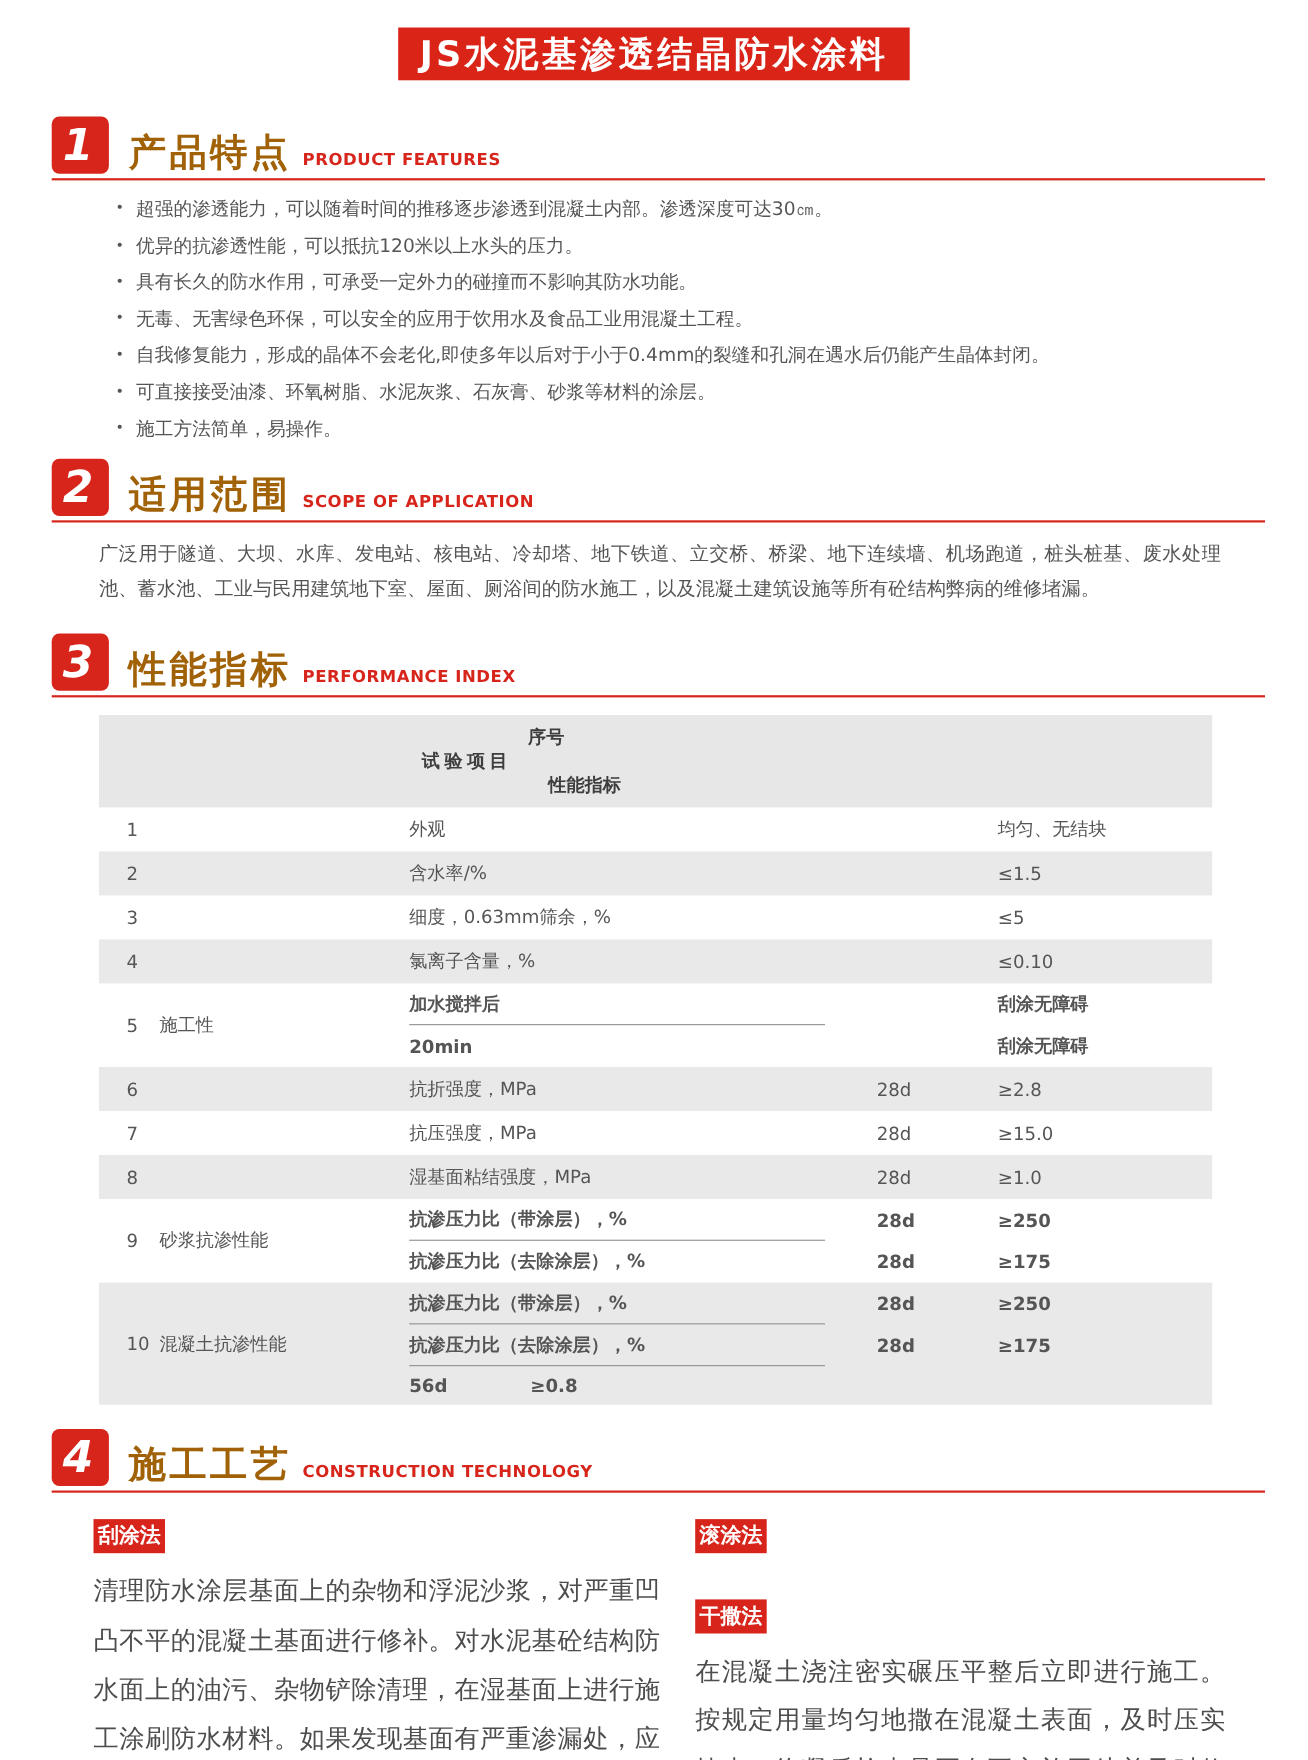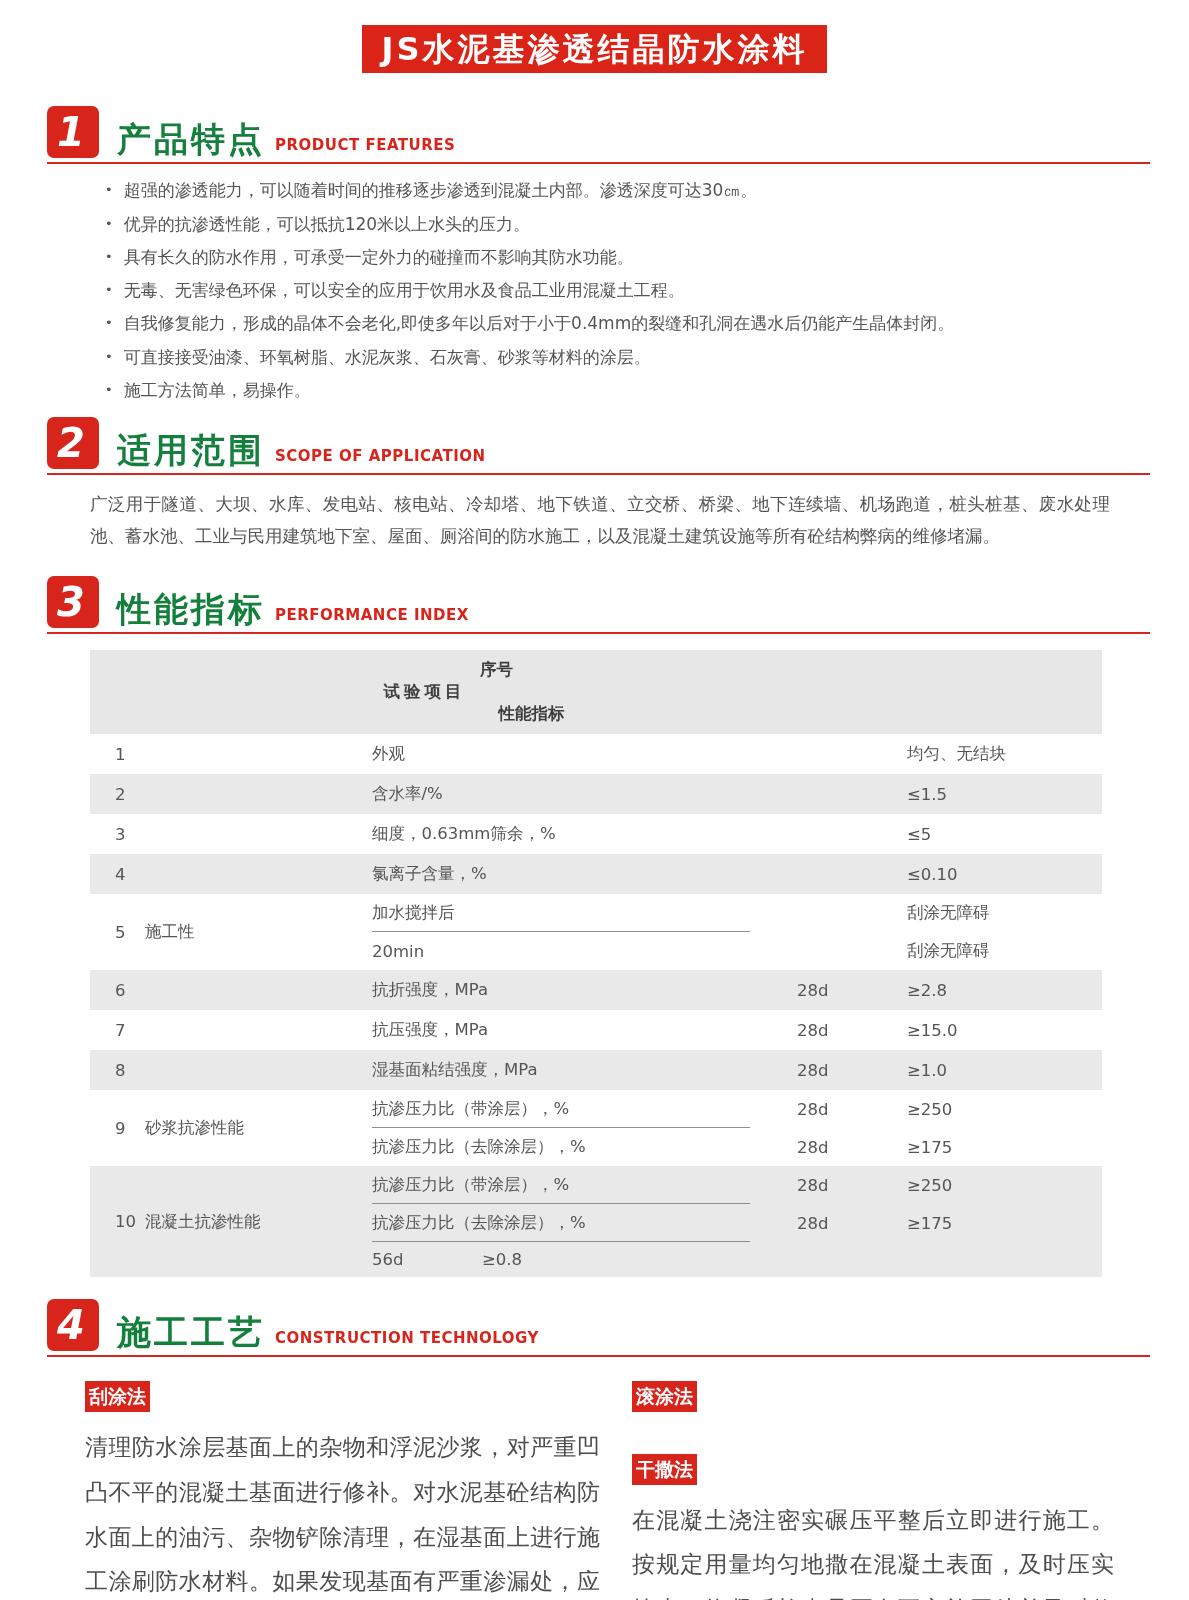--- a/index.html
+++ b/index.html
@@ -26,21 +26,21 @@
     display:flex; align-items:flex-end;
     border-bottom:2px solid #d7251c; padding-bottom:4px;
   }
   .sec-num {
     width:52px; height:52px; flex:0 0 52px;
     background:#d7251c; border-radius:7px;
     color:#fff; font-size:40px; font-weight:bold; font-style:italic;
     display:flex; align-items:center; justify-content:center;
     padding-right:4px; line-height:1;
   }
-  .sec-zh { font-size:34px; font-weight:bold; color:#15803d; margin-left:18px; letter-spacing:3px; line-height:1.1; }
+  .sec-zh { font-size:34px; font-weight:bold; color:#a16207; margin-left:18px; letter-spacing:3px; line-height:1.1; }
   .sec-en { font-size:15px; font-weight:bold; color:#d7251c; margin-left:10px; padding-bottom:4px; letter-spacing:0.5px; }
 
   
   .feat-list { list-style:none; margin:16px 0 0 58px; }
   .feat-list li { font-size:17px; line-height:1.25; margin-bottom:12px; color:#555; }
   .feat-list li .dot { color:#555; margin-right:11px; font-size:13px; vertical-align:2px; }
 
   
   .scope-text { margin:14px 0 0 43px; width:1020px; font-size:17.5px; line-height:1.8; color:#555; text-align:justify; }
 
@@ -50,21 +50,21 @@
   .h-no   { width:282px; padding-left:25px; }
   .h-item { width:425px; letter-spacing:4px; }
   .h-age  { width:110px; }
   .h-idx  { width:195px; }
   .trow { display:flex; align-items:center; }
   .trow.shaded { background:#e9e9e9; }
   .trow.simple { padding:9px 0; }
   .c-no  { width:55px; padding-left:25px; flex:0 0 55px; }
   .c-grp { width:227px; flex:0 0 227px; }
   .subs { flex:1; }
-  .sub { display:flex; align-items:center; padding:8px 0; position:relative; }
+  .sub { display:flex; align-items:center; padding:8px 0; position:relative;font-weight:bold; }
   .sub:not(:last-child)::after {
     content:""; position:absolute; left:0; bottom:0; width:378px; height:1px; background:#8f8f8f;
   }
   .s-item { width:425px; flex:0 0 425px; }
   .s-age  { width:110px; flex:0 0 110px; }
   .s-idx  { width:195px; flex:0 0 195px; }
 
   
   .cols { display:flex; margin:24px 0 0 38px; }
   .col-left  { width:515px; }

